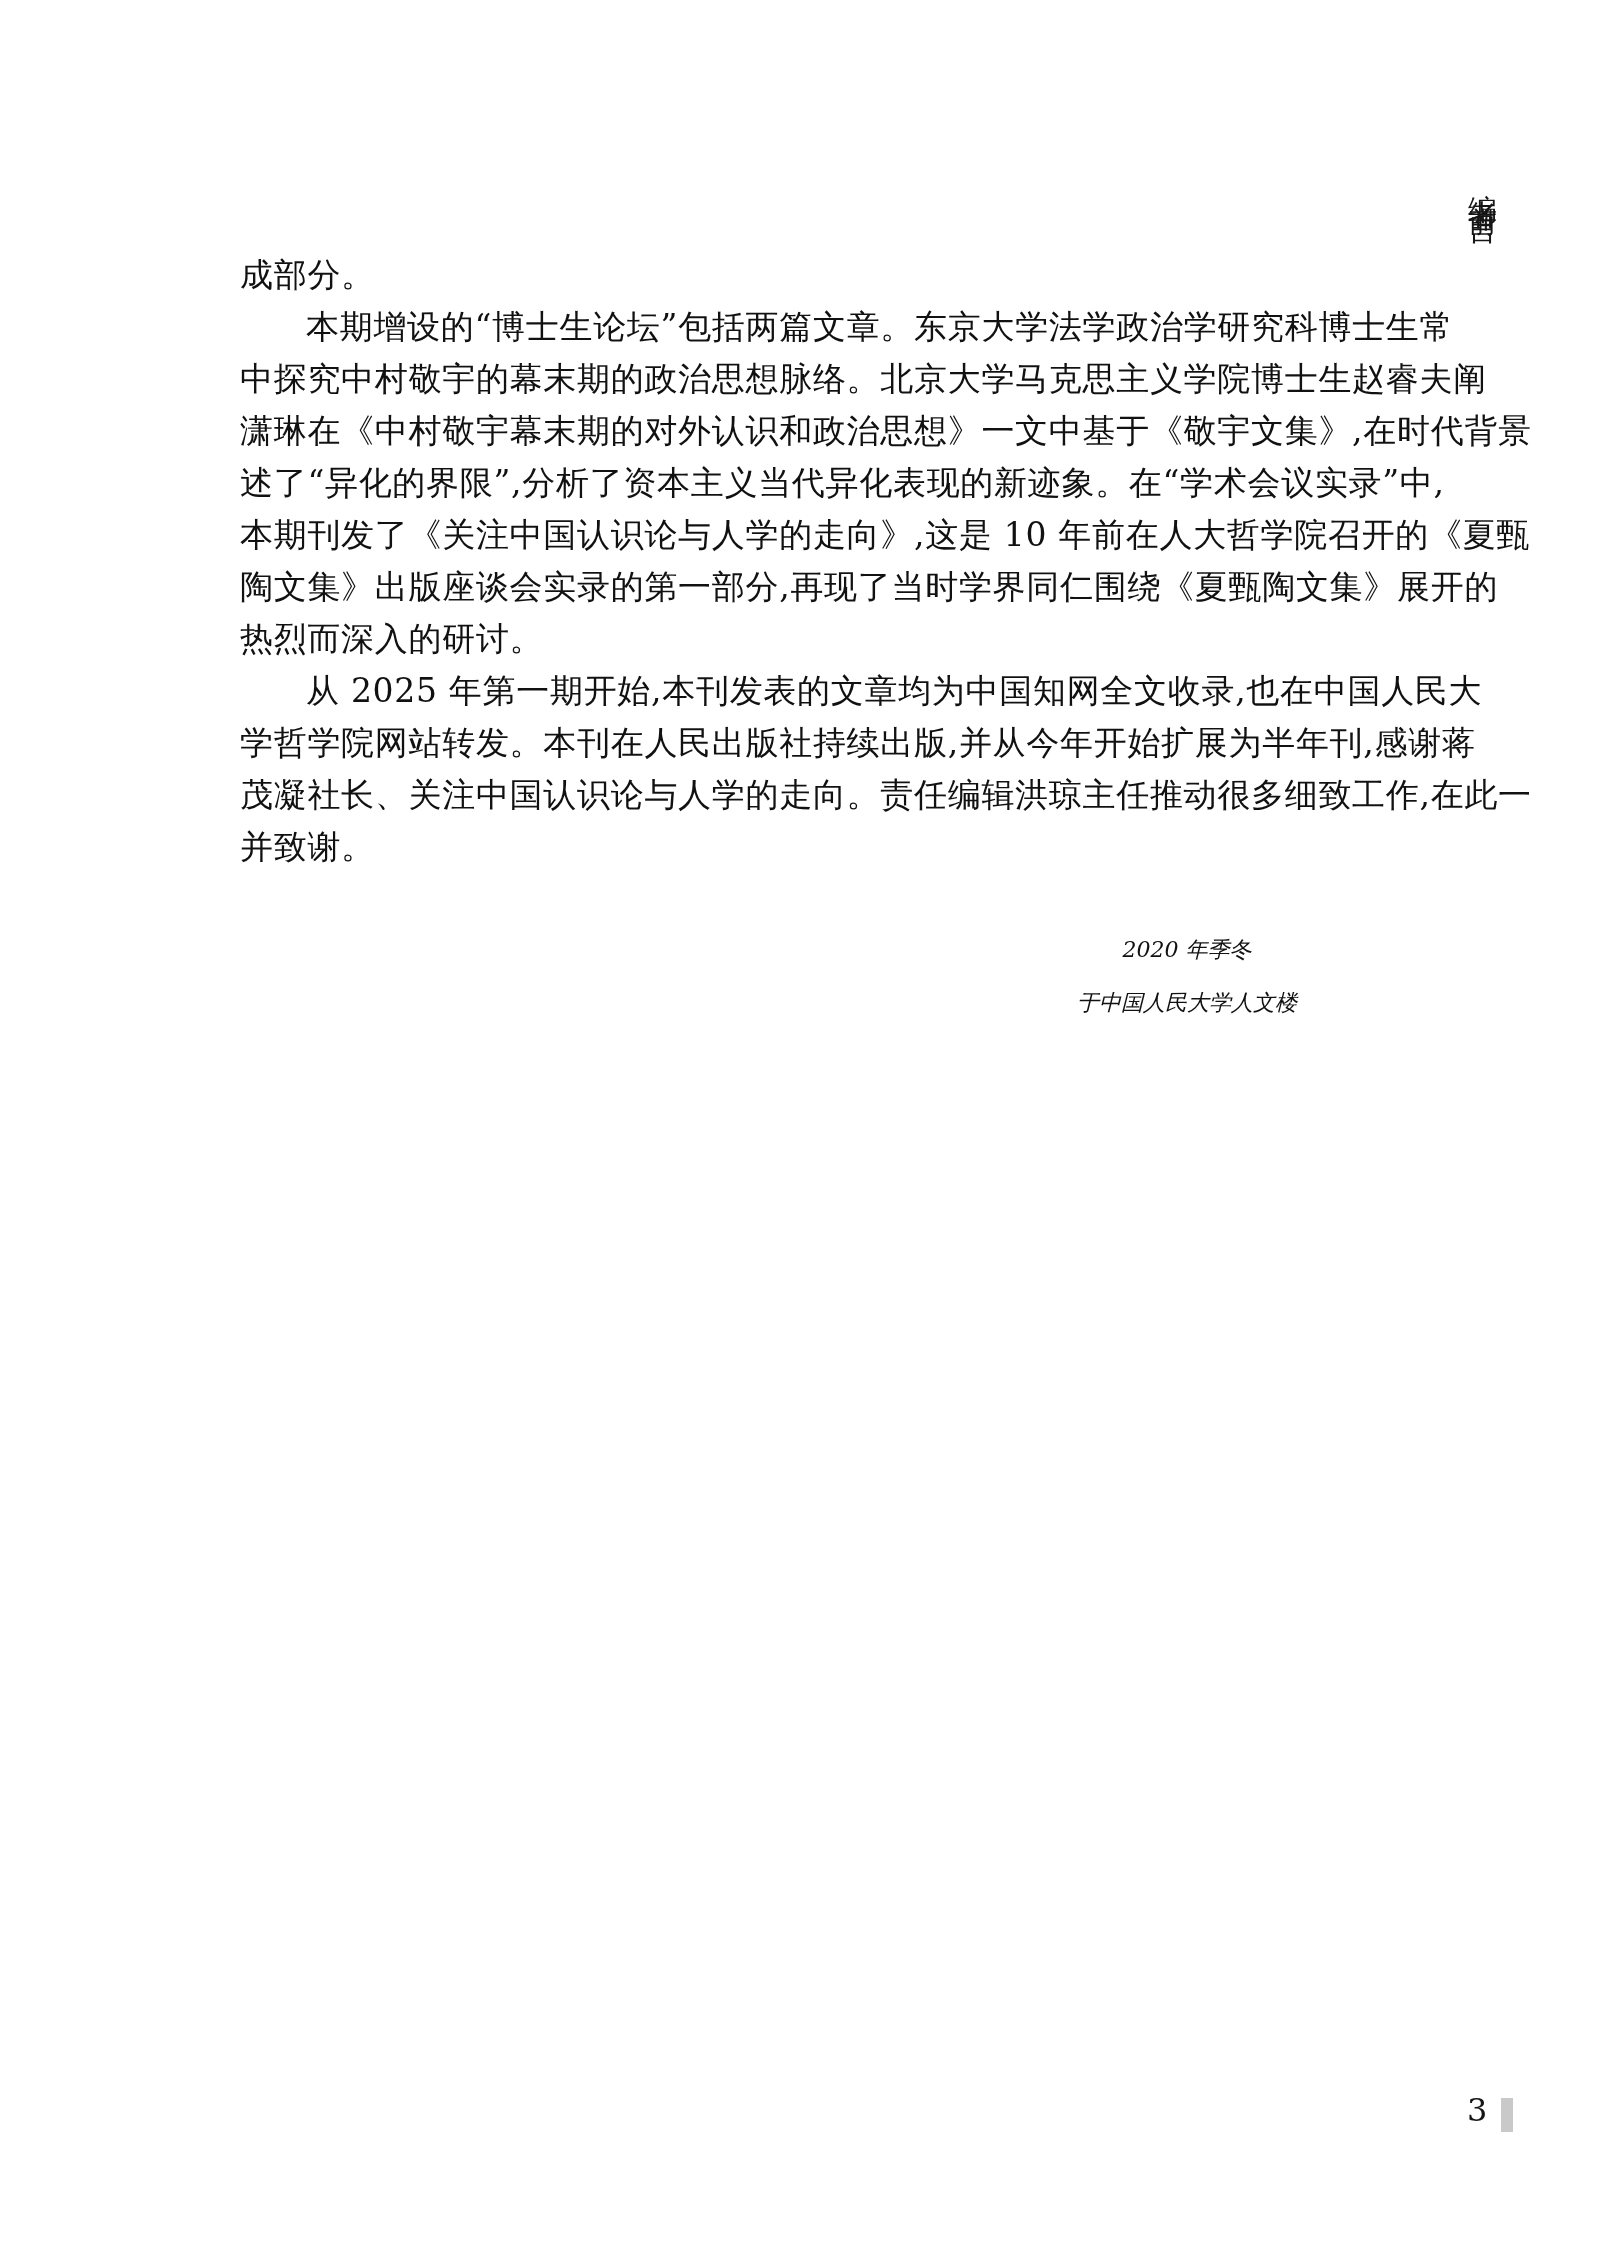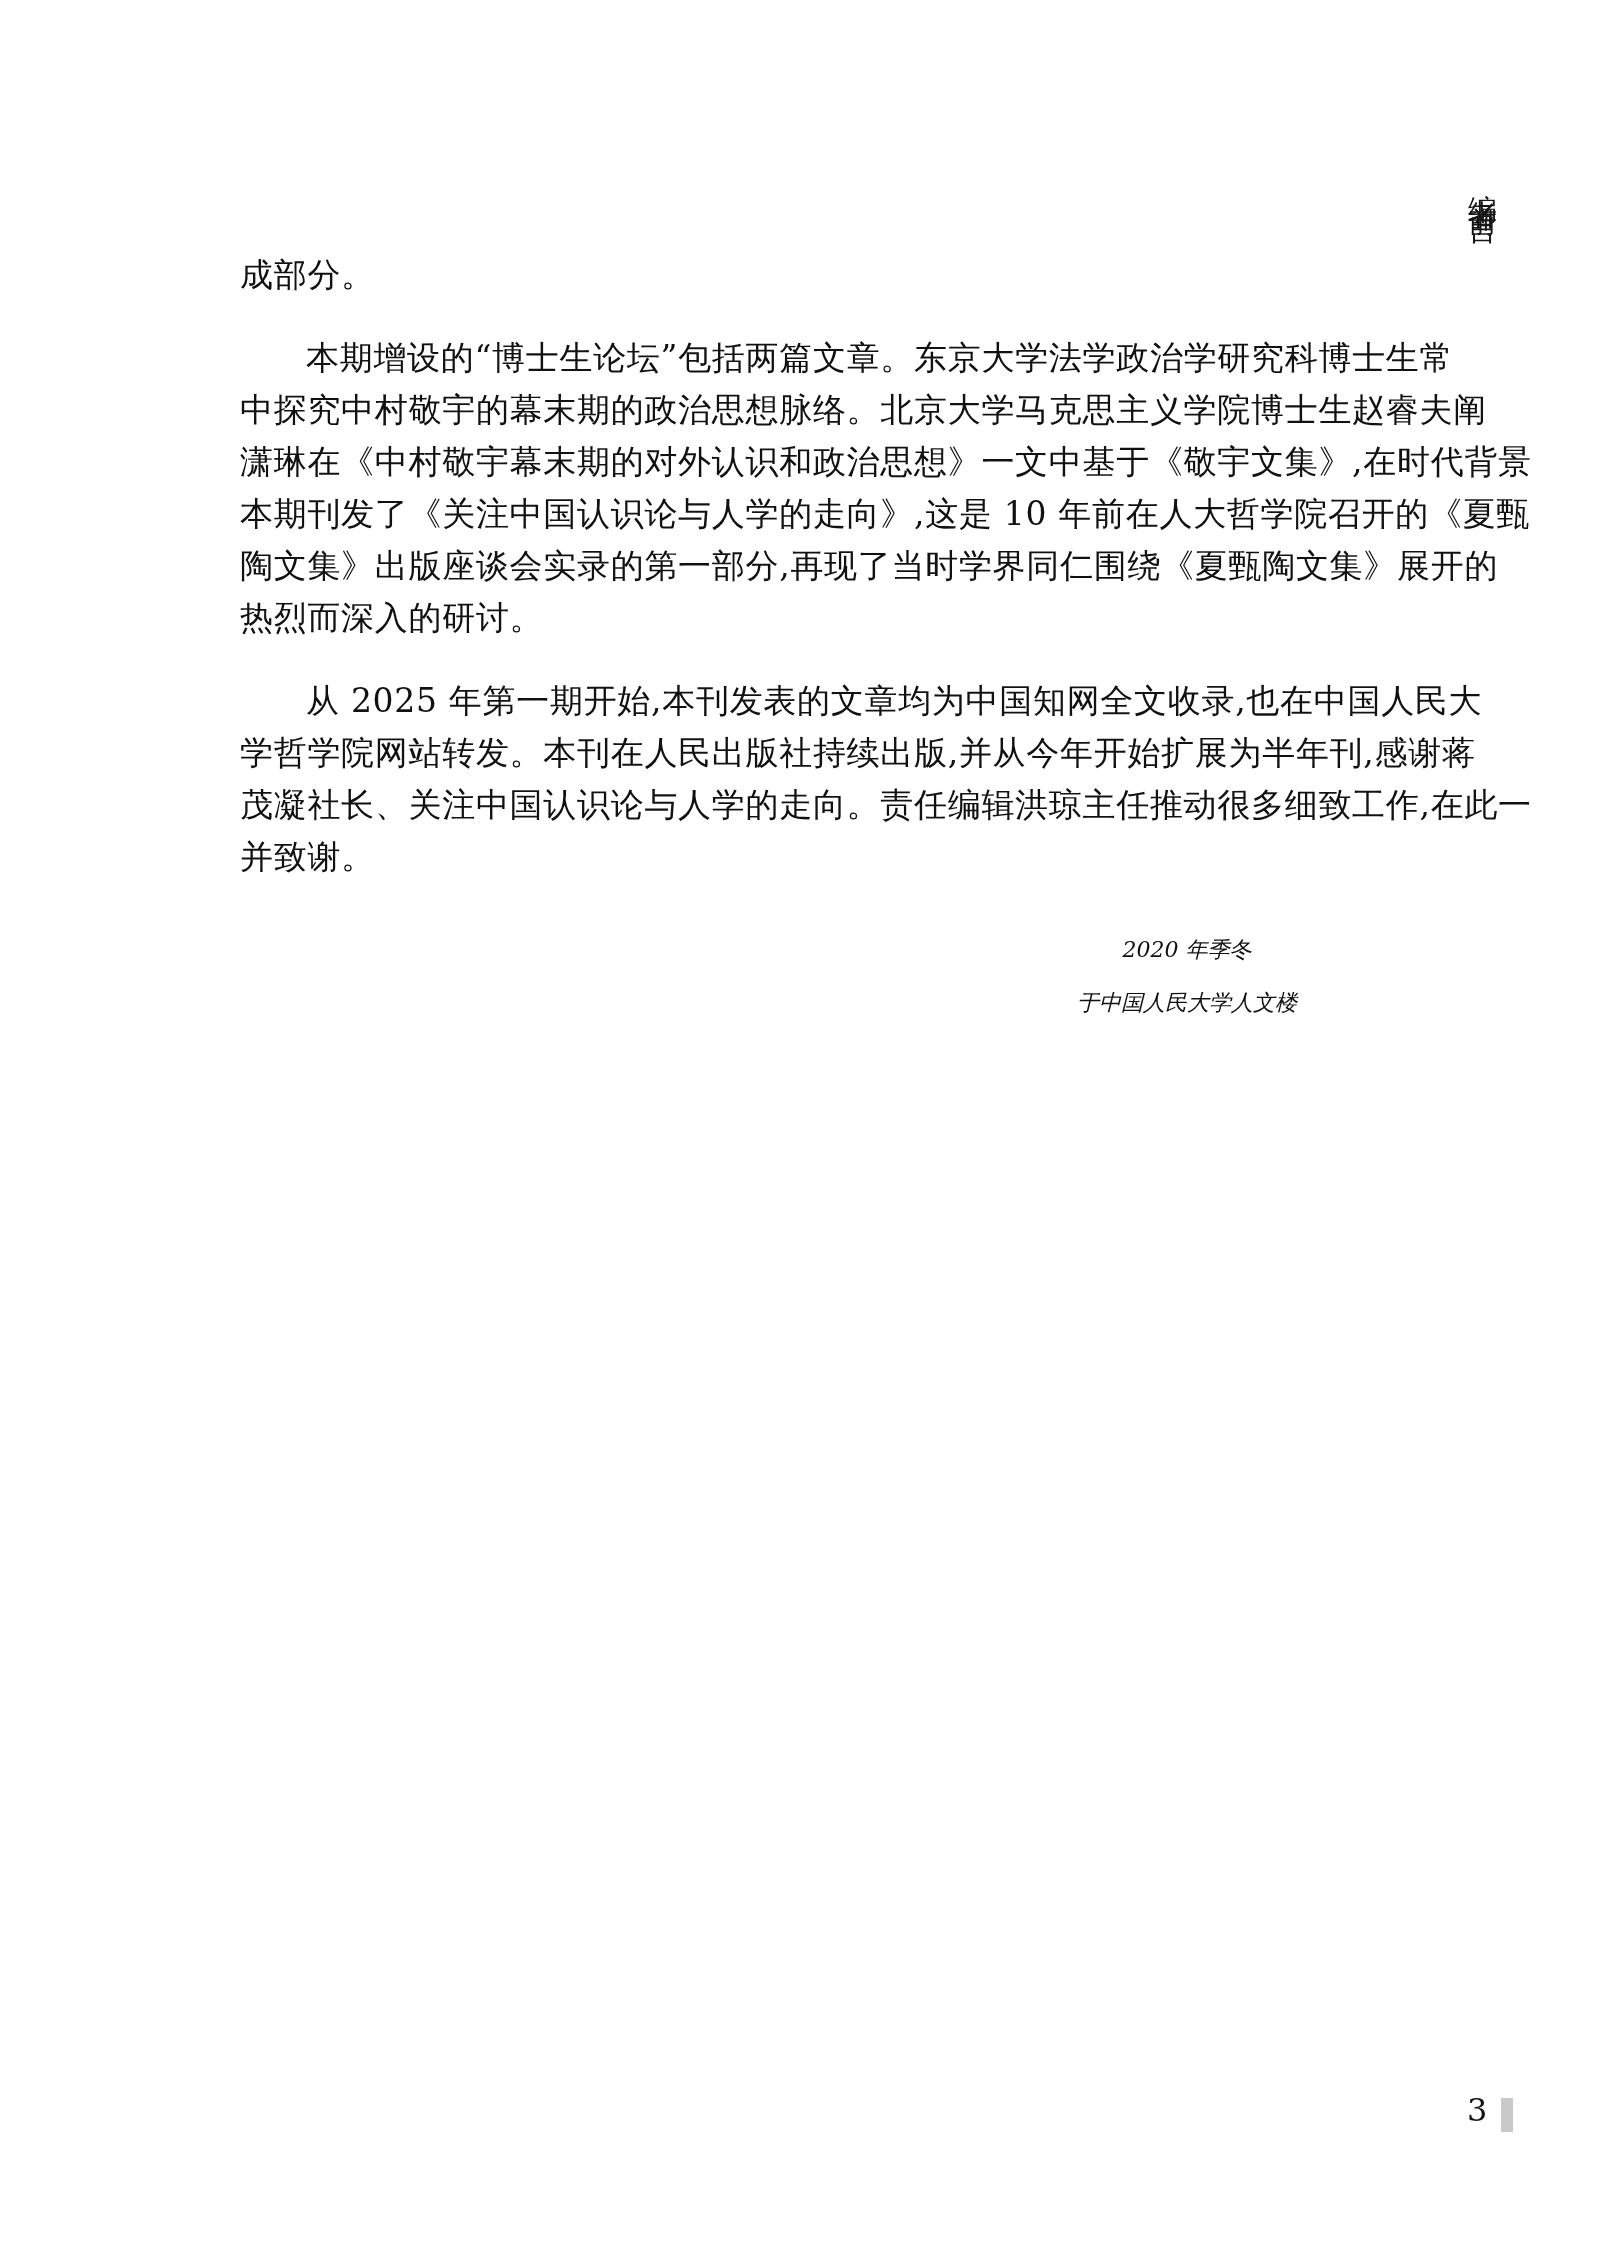--- a/index.html
+++ b/index.html
@@ -32,21 +32,20 @@
     text-align: justify;
     text-align-last: justify;
     letter-spacing: 0.7px;
   }
   .body-line.para-end {
     text-align-last: left;
     white-space: normal;
   }
   .body-line.indent {
     text-indent: 2em;
-    margin-top: 31px;
   }
   
   .signature {
     position: absolute;
     left: 1187px;
     top: 923px;
     transform: translateX(-50%);
     text-align: center;
     font-style: italic;
     font-size: 22px;
@@ -86,20 +85,21 @@
 
 <div class="page" style="background: rgb(255, 255, 255); color: rgb(17, 17, 17);">
 
   <div class="margin-header">编者前言</div>
 
   <div class="body-block">
     <div class="body-line para-end">成部分。</div>
     <div class="body-line indent">本期增设的“博士生论坛”包括两篇文章。东京大学法学政治学研究科博士生常</div>
     <div class="body-line">中探究中村敬宇的幕末期的政治思想脉络。北京大学马克思主义学院博士生赵睿夫阐</div>
     <div class="body-line">潇琳在《中村敬宇幕末期的对外认识和政治思想》一文中基于《敬宇文集》,在时代背景</div>
+    <div class="body-line">述了“异化的界限”,分析了资本主义当代异化表现的新迹象。在“学术会议实录”中,</div>
     <div class="body-line">本期刊发了《关注中国认识论与人学的走向》,这是 10 年前在人大哲学院召开的《夏甄</div>
     <div class="body-line">陶文集》出版座谈会实录的第一部分,再现了当时学界同仁围绕《夏甄陶文集》展开的</div>
     <div class="body-line para-end">热烈而深入的研讨。</div>
     <div class="body-line indent">从 2025 年第一期开始,本刊发表的文章均为中国知网全文收录,也在中国人民大</div>
     <div class="body-line">学哲学院网站转发。本刊在人民出版社持续出版,并从今年开始扩展为半年刊,感谢蒋</div>
     <div class="body-line">茂凝社长、关注中国认识论与人学的走向。责任编辑洪琼主任推动很多细致工作,在此一</div>
     <div class="body-line para-end">并致谢。</div>
   </div>
 
   <div class="signature">

